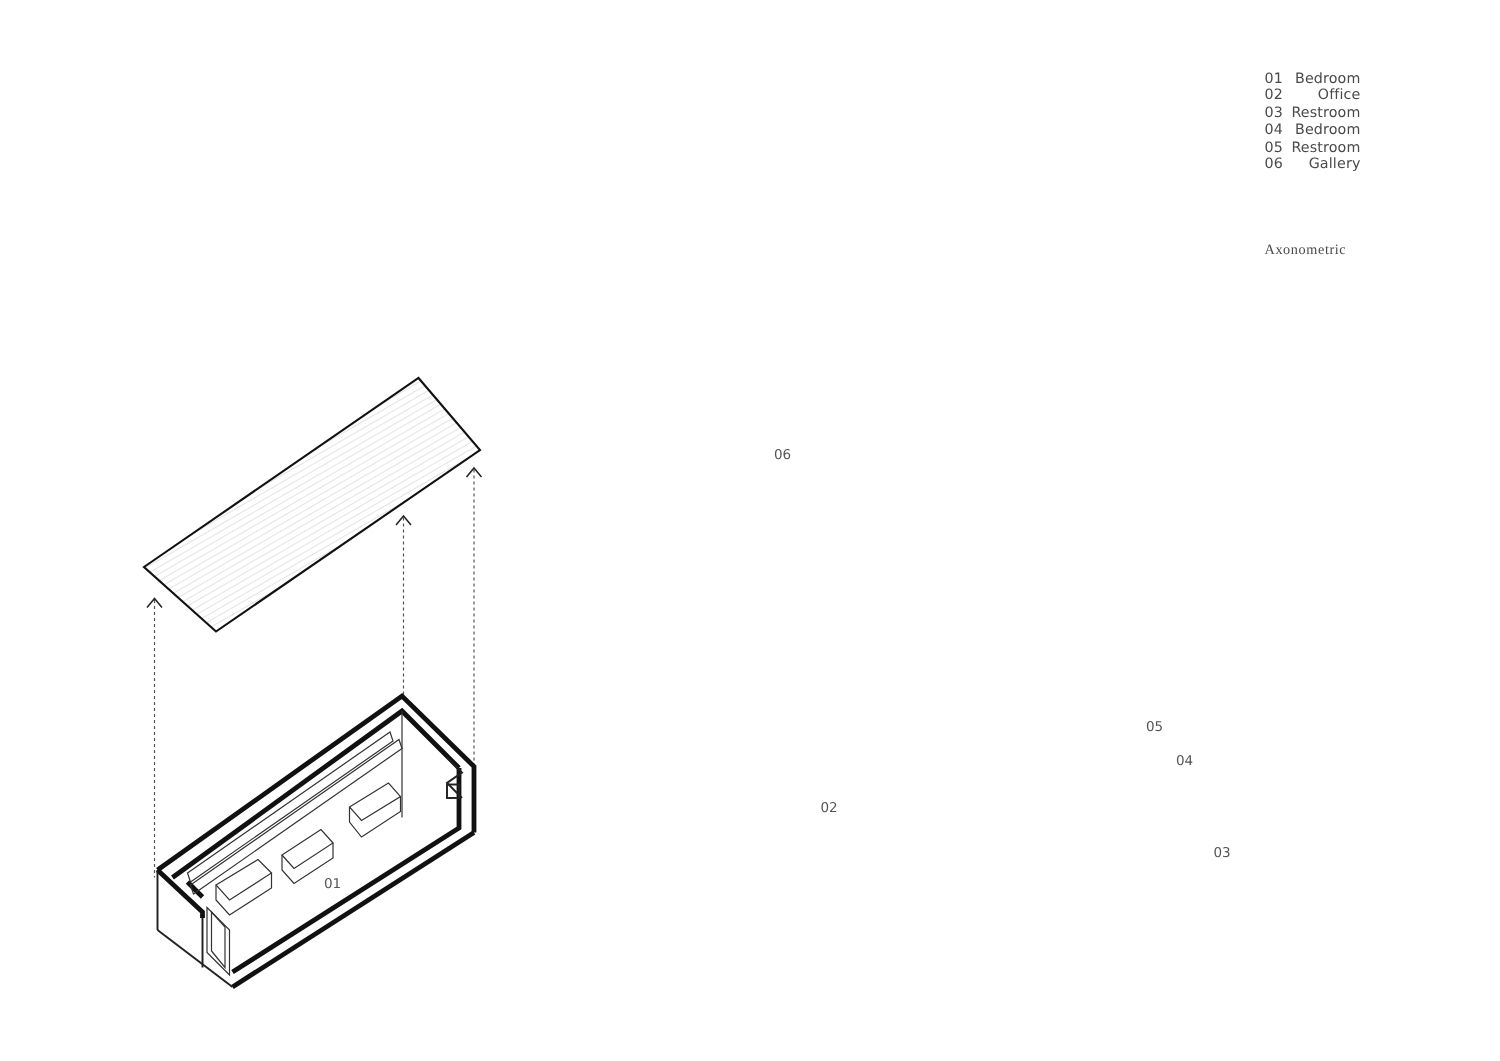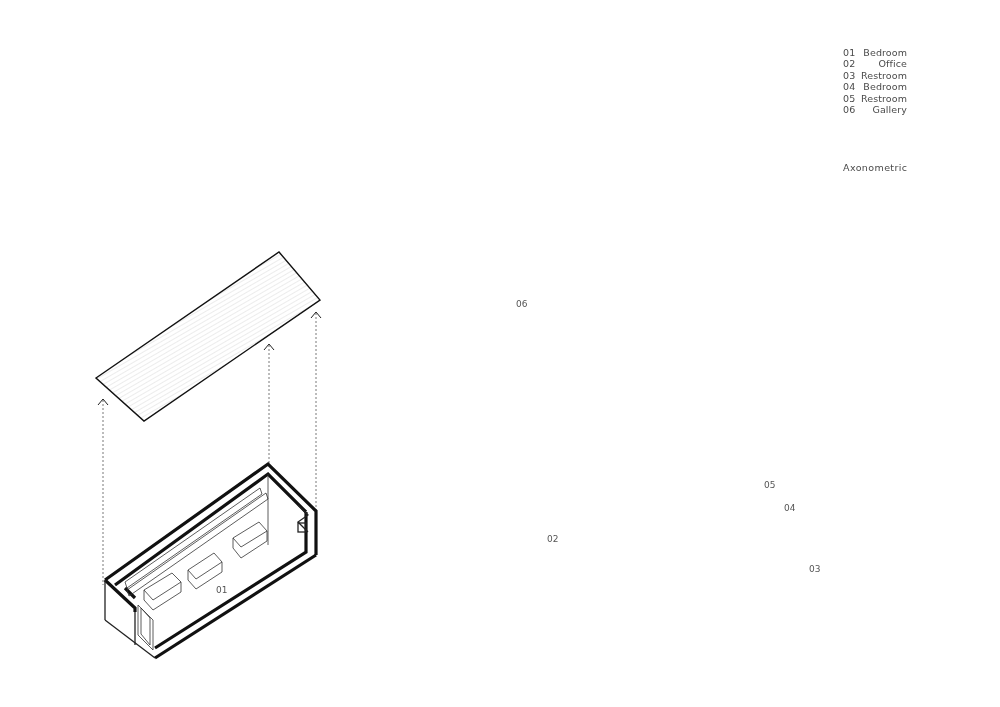--- a/index.html
+++ b/index.html
@@ -1,21 +1,21 @@
 <!DOCTYPE html>
 <html><head>
 <meta charset="utf-8">
 <style>
   html, body { margin: 0; padding: 0; background: #ffffff; }
   body { width: 1000px; height: 707px; position: relative; overflow: hidden; font-family: "DejaVu Sans", sans-serif; }
   #canvas { position: absolute; left: 0; top: 0; width: 1000px; height: 707px; }
   .legend { position: absolute; left: 843px; top: 47px; width: 64px; font-size: 9.5px; line-height: 11.4px; color: #4a4a4a; letter-spacing: 0.1px; }
   .legend-row { display: flex; justify-content: space-between; white-space: nowrap; }
   .legend-num { margin-right: 4px; }
-  .view-label { position: absolute; left: 843px; top: 162px; font-size: 9.5px; color: #4a4a4a; letter-spacing: 0.4px; }
+  .view-label { position: absolute; left: 843px; top: 162px; font-size: 9.5px; color: #4a4a4a; letter-spacing: 0.4px; font-family: Liberation Serif, serif; }
   .room-label { position: absolute; font-size: 9px; color: #555; }
   .thick { stroke: #111; stroke-width: 3.2; fill: none; stroke-linejoin: miter; }
   .med { stroke: #222; stroke-width: 1.3; fill: none; }
   .thin { stroke: #333; stroke-width: 0.8; fill: none; }
   .faint { stroke: #888; stroke-width: 0.6; fill: none; }
   .dash { stroke: #555; stroke-width: 0.8; stroke-dasharray: 2 2; fill: none; }
   .arrowhead { stroke: #222; stroke-width: 1; fill: none; }
   .hatch { fill: url(#hatch); stroke: #111; stroke-width: 1.4; }
   .hatch-thick { fill: url(#hatch); stroke: #111; stroke-width: 2.4; }
   .rafter { stroke: #bbb; stroke-width: 2.2; fill: none; stroke-linecap: round; }

